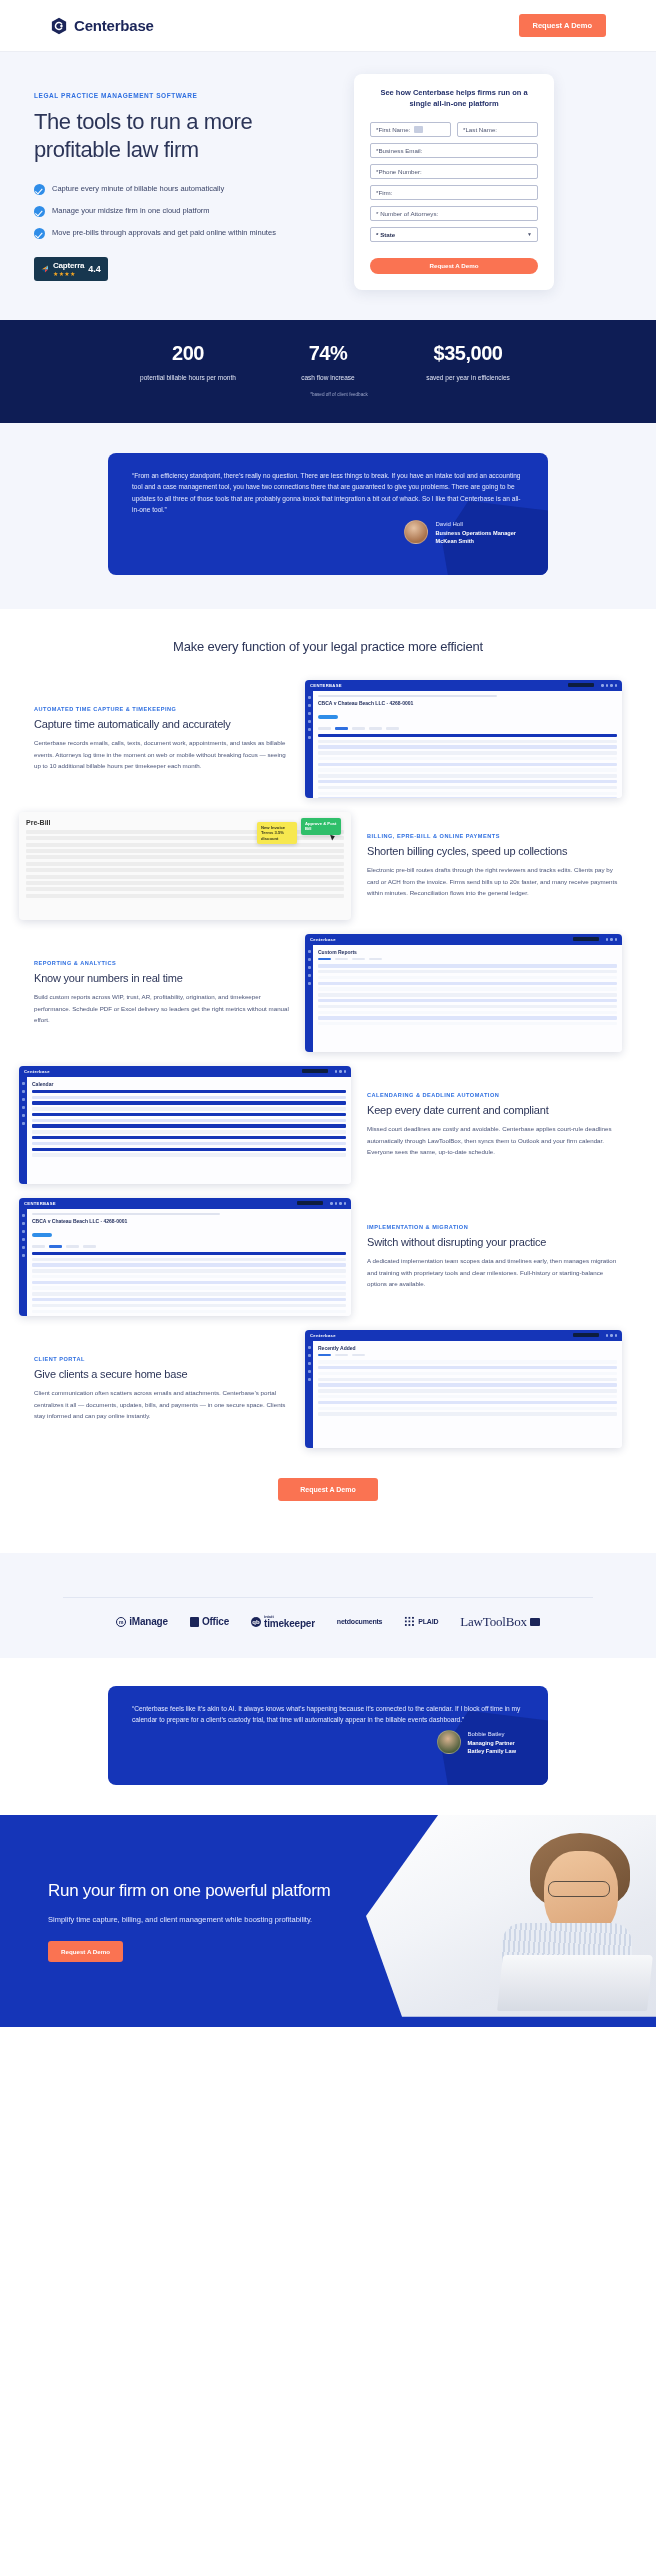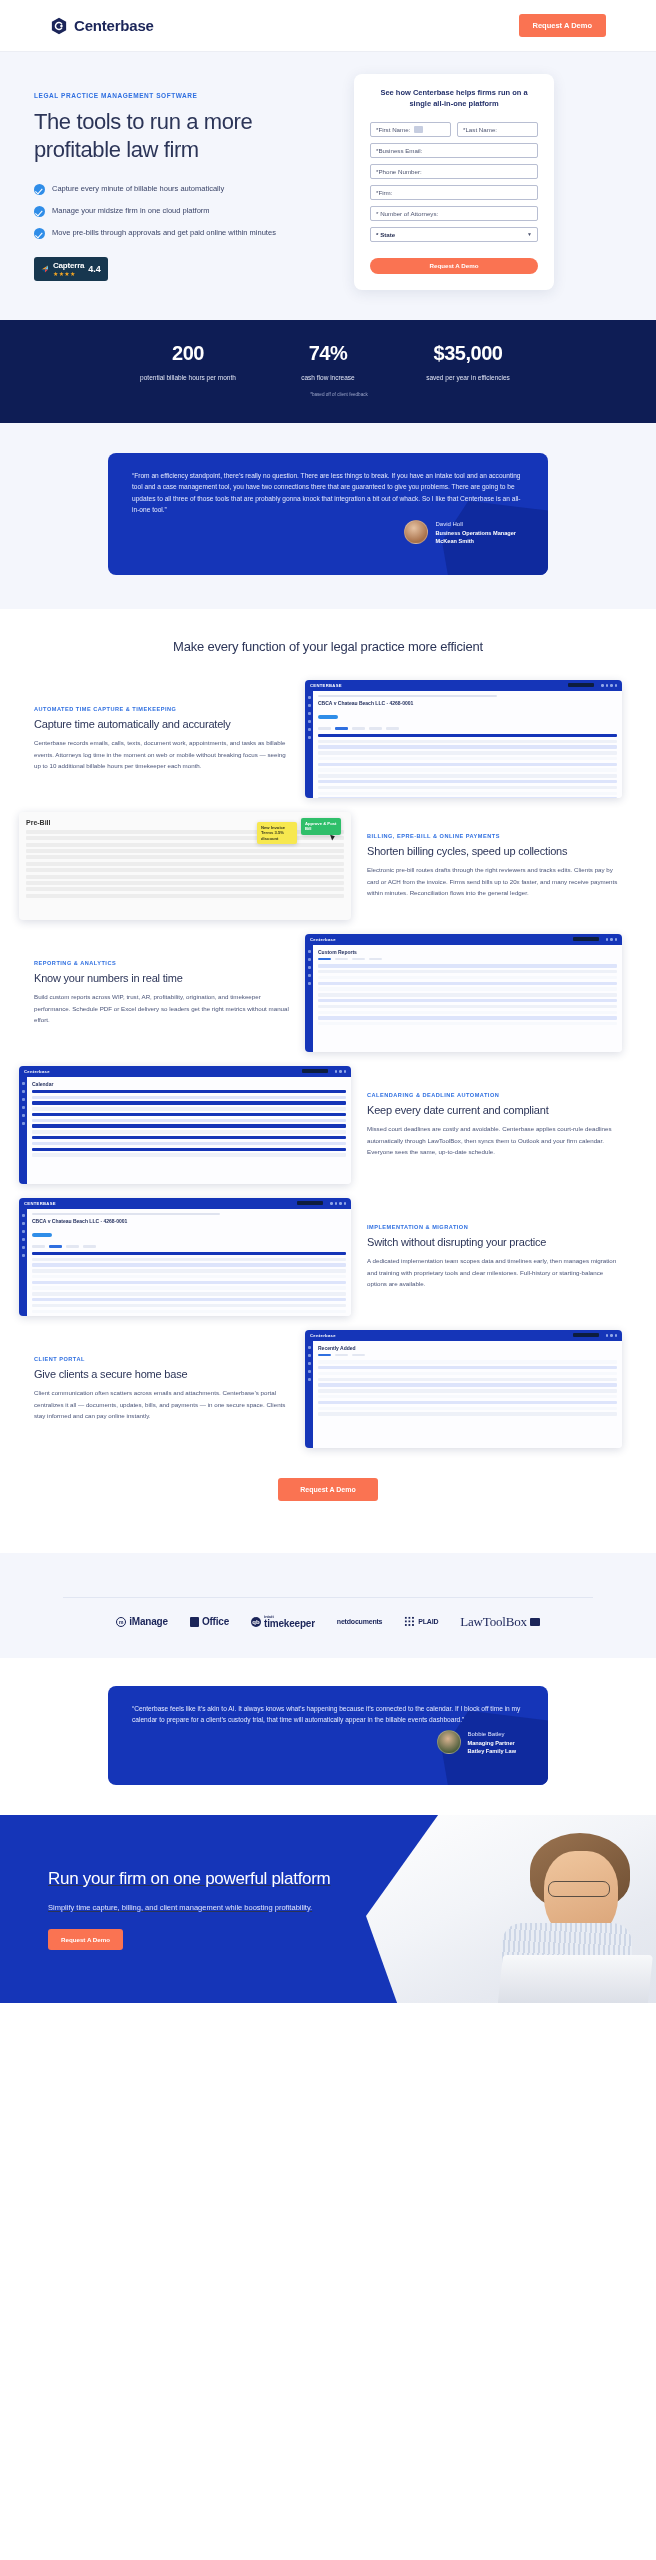--- a/index.html
+++ b/index.html
@@ -201,22 +201,22 @@
     display:flex;align-items:center;justify-content:center;font-size:6px;font-weight:700;}
   .qb-stack{display:flex;flex-direction:column;line-height:1;}
   .qb-intuit{font-size:4px;font-weight:700;}
   .logo-bag{width:10px;height:8px;background:#1b2559;border-radius:1px;}
 
   
   .quote-band2 { background:#fff; padding:28px 0 30px 0; }
 
   
   .final {
-    background:#1535b8; position:relative; overflow:hidden; height:188px;
-    display:flex; align-items:center;text-decoration:underline;
+    background:#1535b8; position:relative; overflow:hidden; height:212px;
+    display:flex; align-items:center;
   }
   .final-copy { padding-left:48px; width:340px; position:relative; z-index:3; }
   .final-h {
     font-size:17px; line-height:1.3; color:#fff; font-weight:400;
     letter-spacing:-0.3px; margin-bottom:12px;
   }
   .final-sub { font-size:7.5px; line-height:1.65; color:#dfe5ff; margin-bottom:14px; }
   .final .btn-orange { font-size:6.2px; padding:7px 13px; }
   .final-art {
     position:absolute; right:-10px; top:-8px; width:300px; height:210px; z-index:2;

